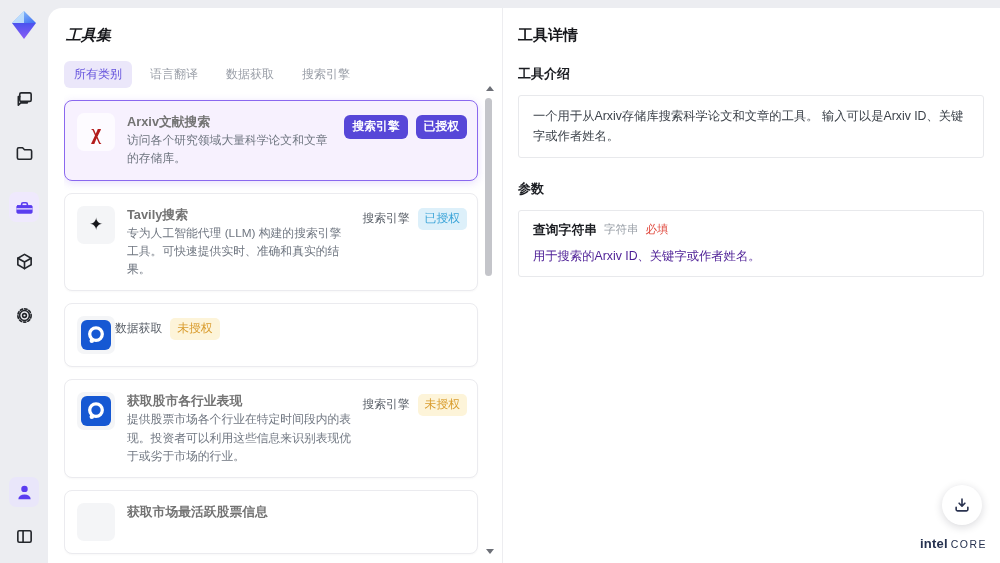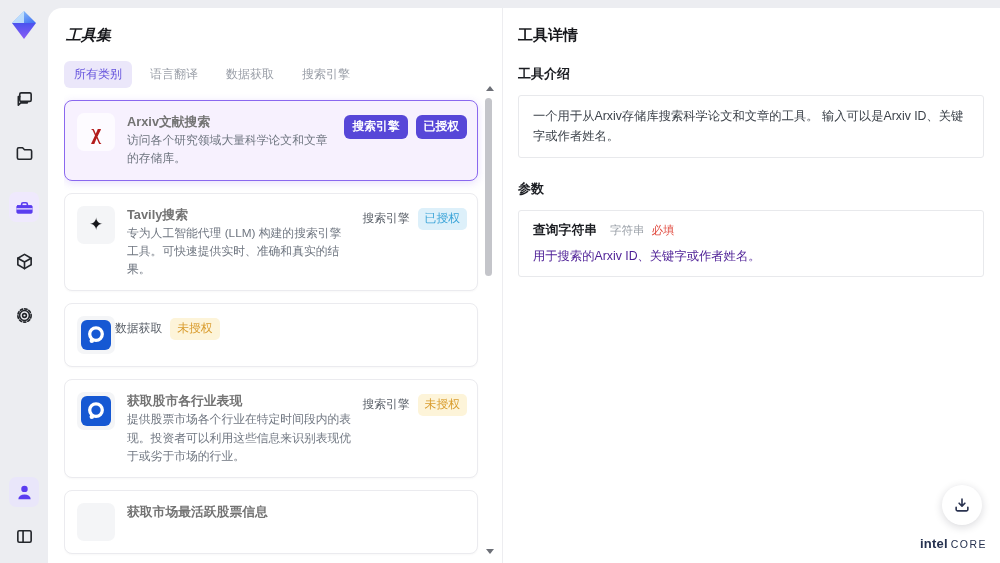--- a/index.html
+++ b/index.html
@@ -59,23 +59,23 @@
   .sbar .arrow-up { top:0; border-bottom:5px solid #6d7077; }
   .sbar .arrow-down { bottom:0; border-top:5px solid #6d7077; }
   .sbar .thumb { position:absolute; left:1px; top:12px; width:7px; height:178px; border-radius:4px; background:#c4c5ca; }
 
   
   .details-col { position:absolute; left:470px; top:12px; right:16px; }
   .d-title { font-size:15px; font-weight:bold; color:#17181c; margin:6px 0 20px 0; }
   .d-sub { font-size:13px; font-weight:bold; color:#1b1d22; margin-bottom:12px; }
   .d-box { border:1px solid #e8e9ec; border-radius:3px; background:#fff; padding:11px 14px; margin-bottom:22px; }
   .d-intro-text { font-size:12.3px; color:#3c424a; line-height:1.6; }
-  .p-head { display:flex; align-items:center; gap:7px; }
+  .p-head { display:flex; align-items:flex-start; gap:7px; }
   .p-name { font-size:12.8px; font-weight:bold; color:#1b1d22; }
-  .p-type { font-size:11.5px; color:#9aa0a8;margin-left:6px; }
+  .p-type { font-size:11.5px; color:#9aa0a8; }
   .p-req { font-size:11.5px; color:#e04a3f; }
   .p-desc { font-size:12.3px; color:#4c1d95; margin-top:9px; }
 
   
   .fab { position:absolute; right:18px; bottom:38px; width:40px; height:40px; border-radius:50%; background:#fff; box-shadow:0 2px 8px rgba(20,20,40,.16); display:flex; align-items:center; justify-content:center; cursor:pointer; }
   .fab svg { width:18px; height:18px; stroke:#2a3350; stroke-width:1.8; fill:none; stroke-linecap:round; stroke-linejoin:round; }
   .intel { position:absolute; right:14px; bottom:12px; width:66px; text-align:center; color:#25314f; white-space:nowrap; }
   .intel .i1 { font-weight:bold; font-size:13px; letter-spacing:.2px; }
   .intel .i2 { font-size:10.5px; letter-spacing:1.5px; margin-left:3px; }
 </style>

